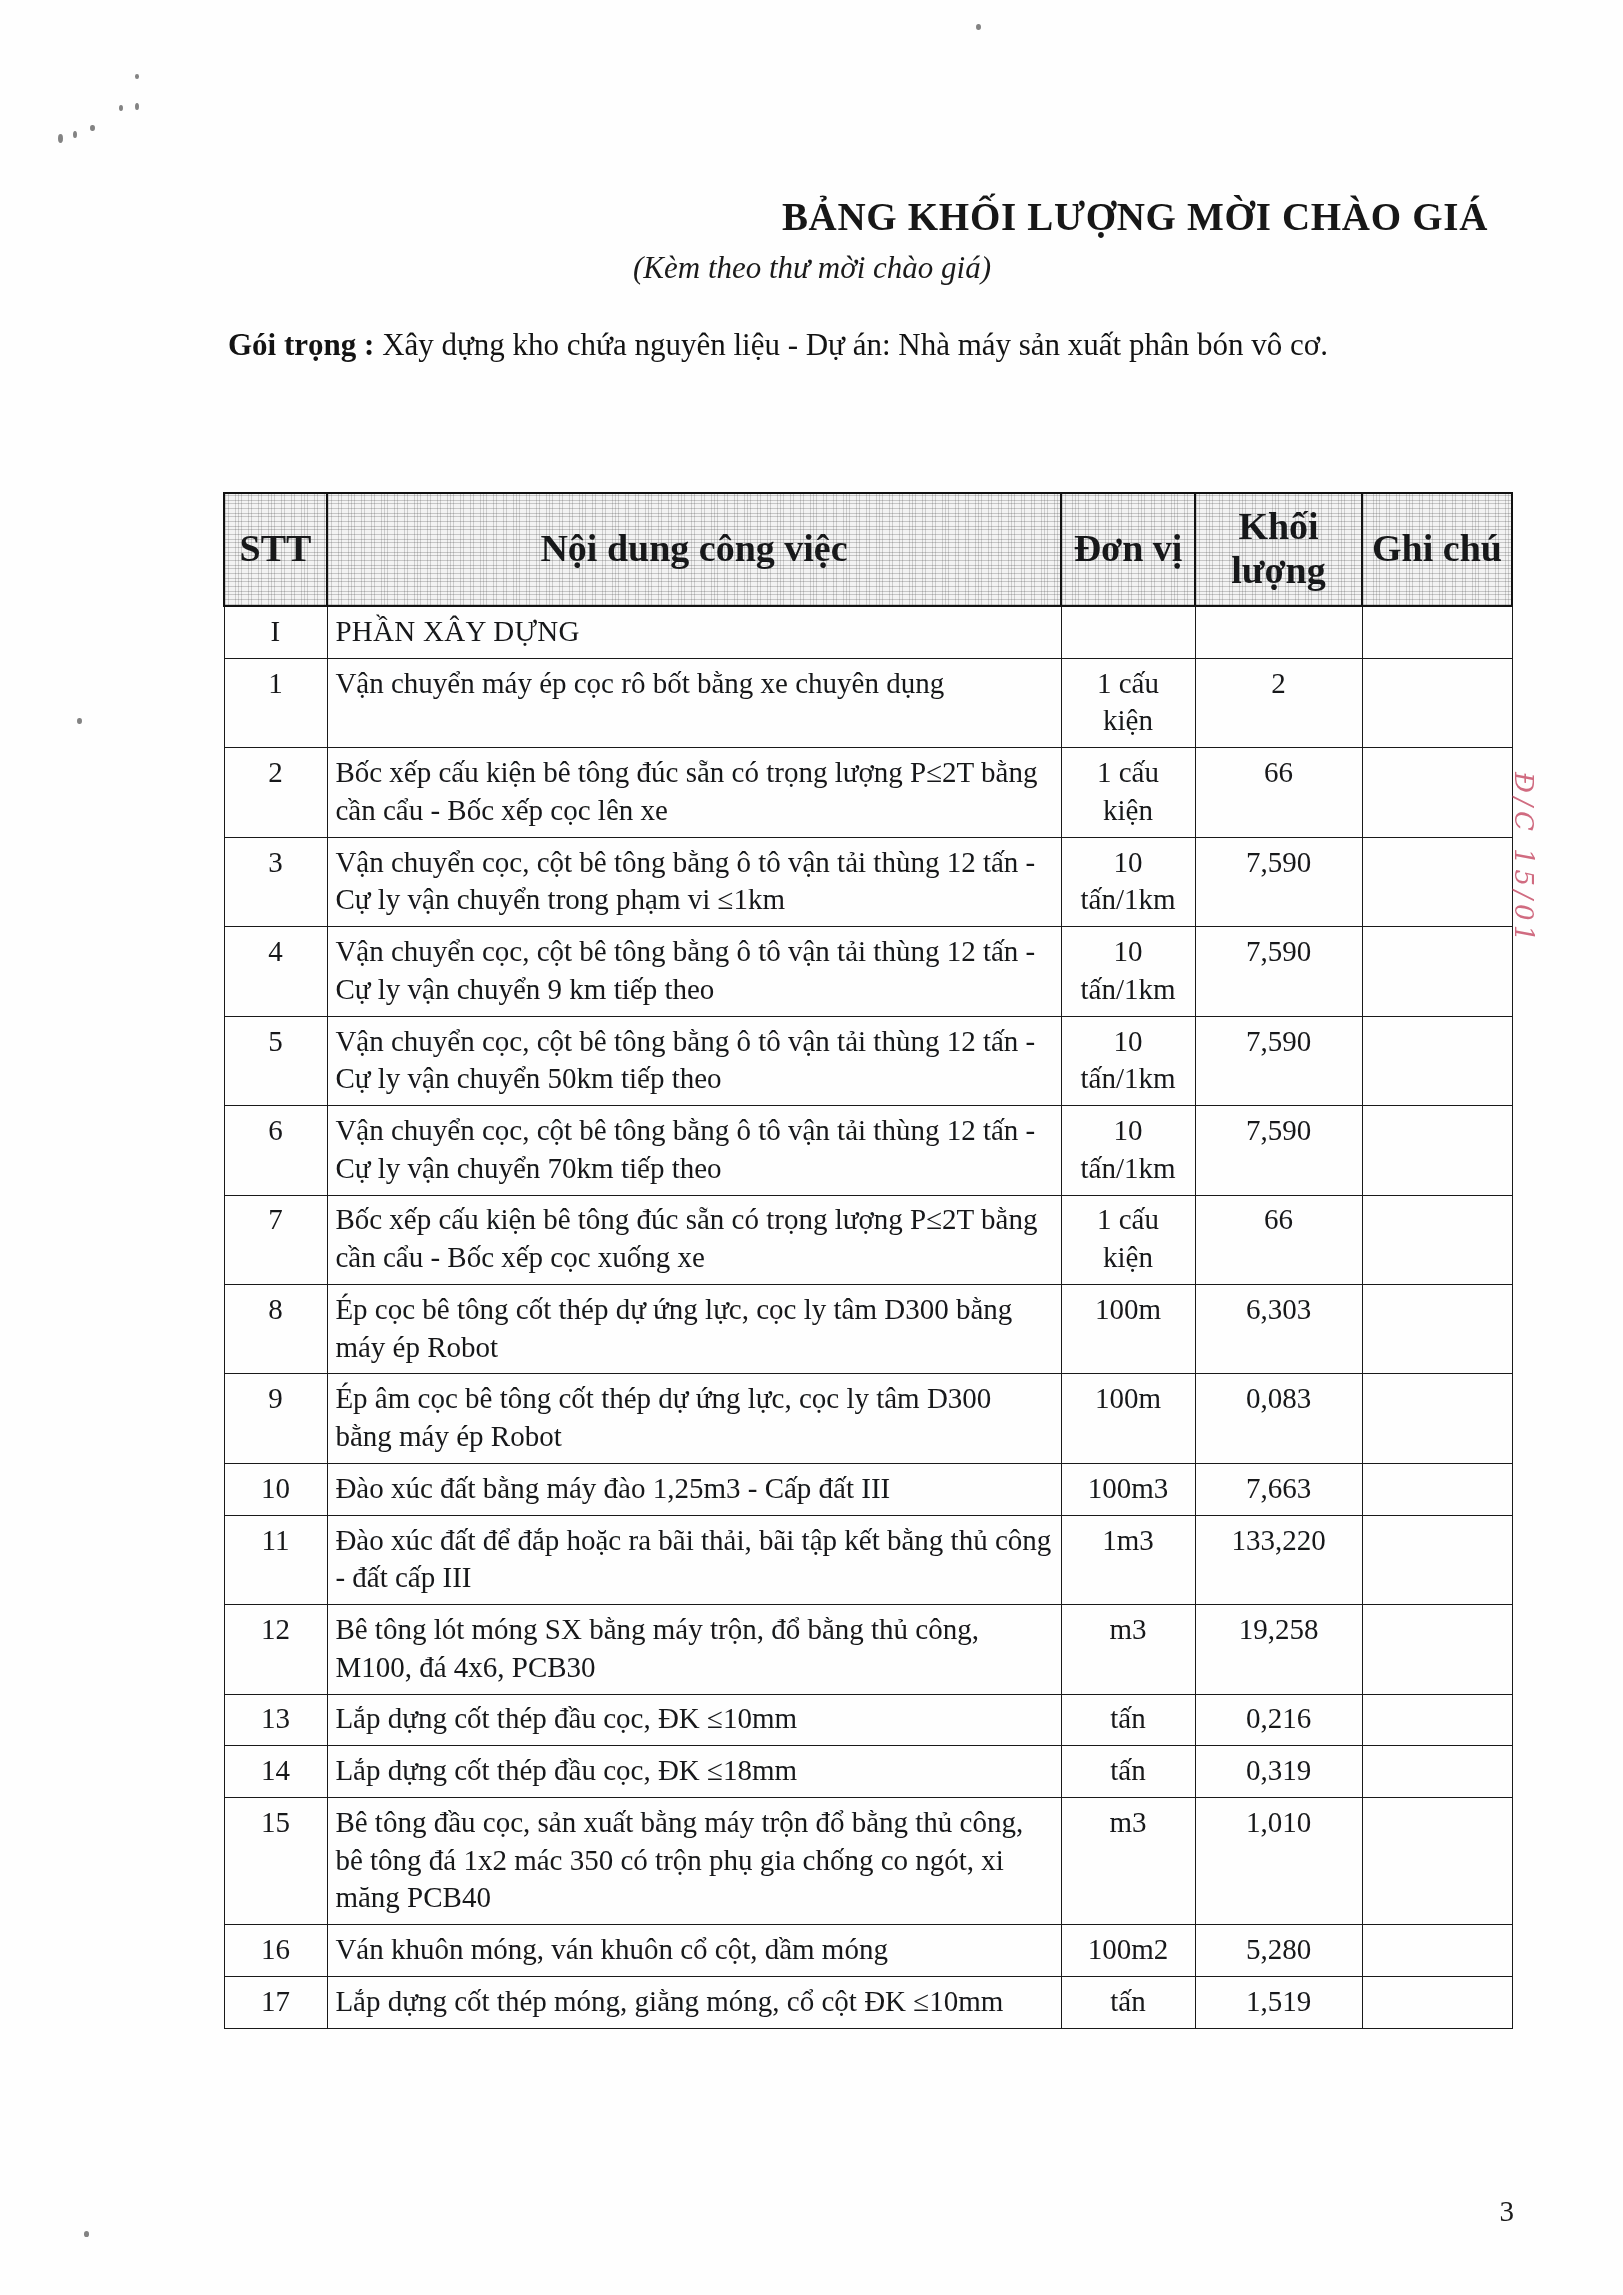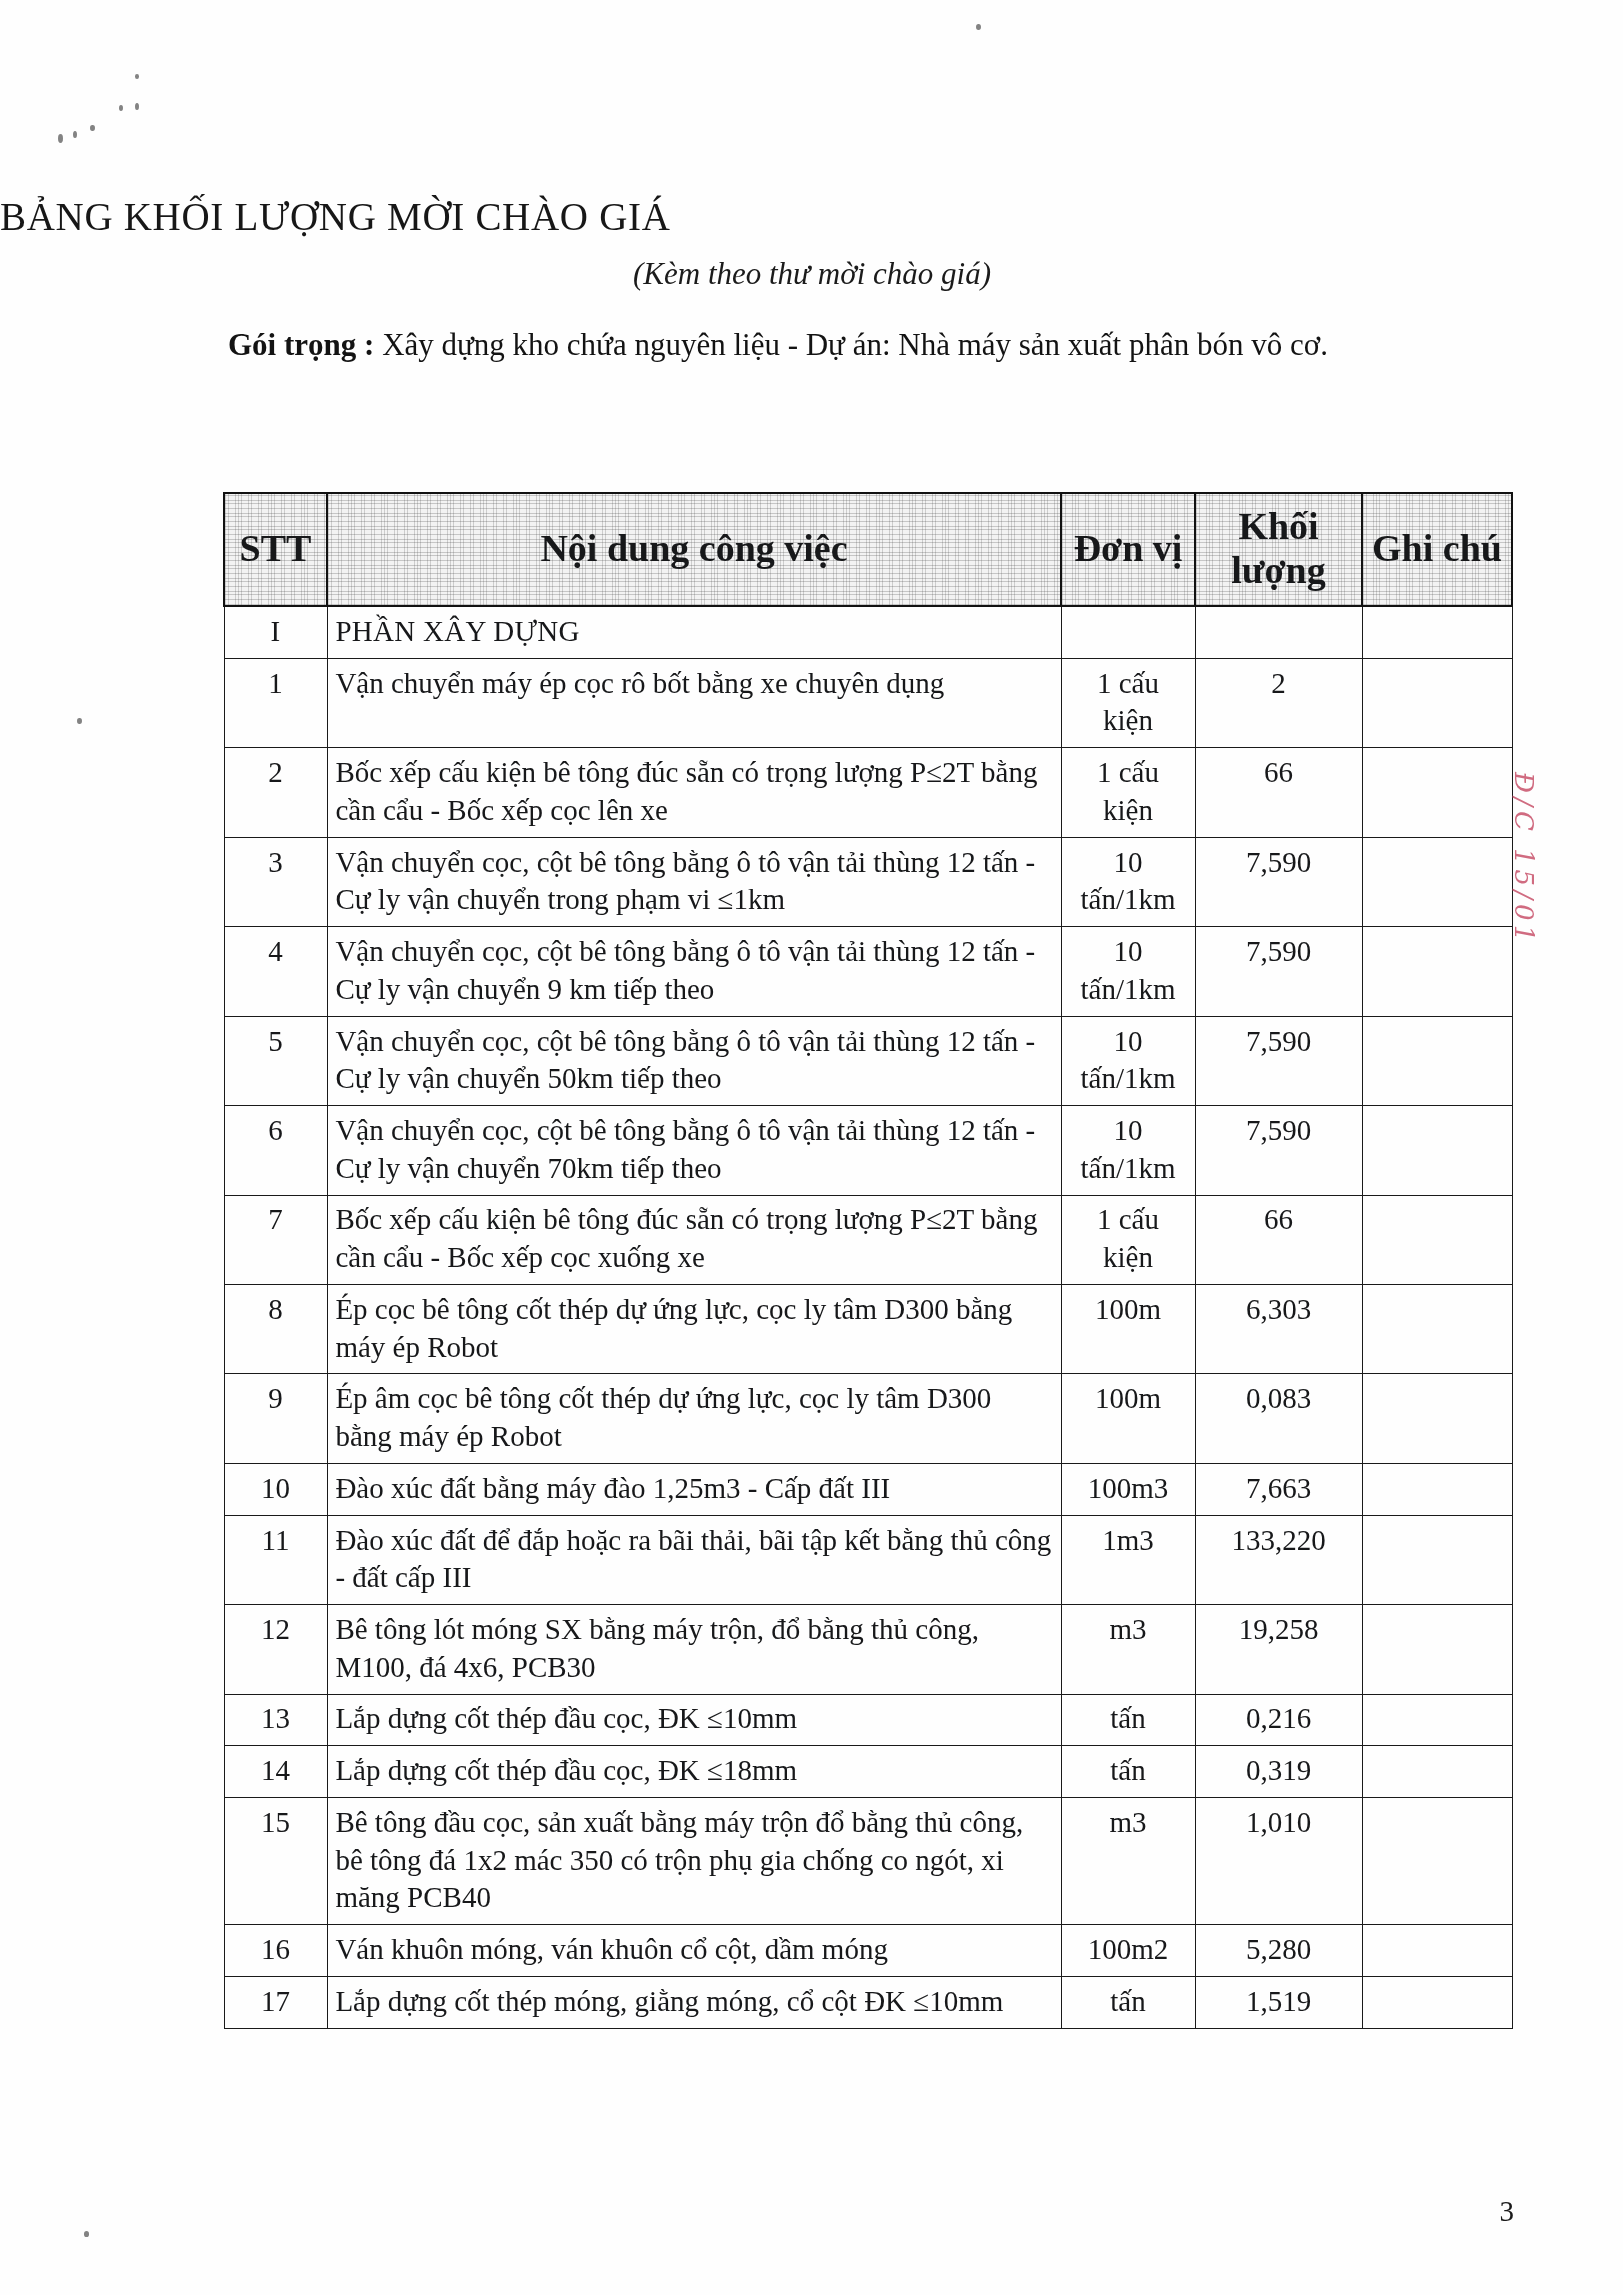--- a/index.html
+++ b/index.html
@@ -28,36 +28,35 @@
     background: #5a5a5a;
     border-radius: 50%;
     opacity: .75;
   }
 
   .doc-title {
     position: absolute;
     top: 194px;
     left: 0;
     width: 1488px;
-    text-align: left;
+    text-align: right;
     font-size: 39px;
-    font-weight: normal;
+    font-weight: bold;
     letter-spacing: 0.7px;
     color: #171717;
   }
   .doc-subtitle {
     position: absolute;
     top: 250px;
     left: 0;
     width: 1624px;
     text-align: center;
     font-size: 31px;
     font-style: italic;
     color: #1b1b1b;
-    margin-top: 6px;
   }
 
   .meta-line {
     position: absolute;
     left: 228px;
     font-size: 31px;
     color: #131313;
     white-space: nowrap;
   }
   .meta-line .lbl { font-weight: bold; }

